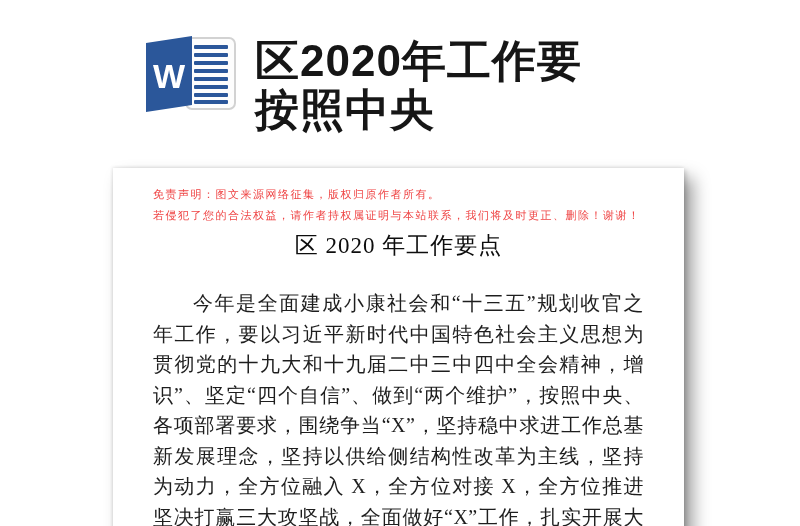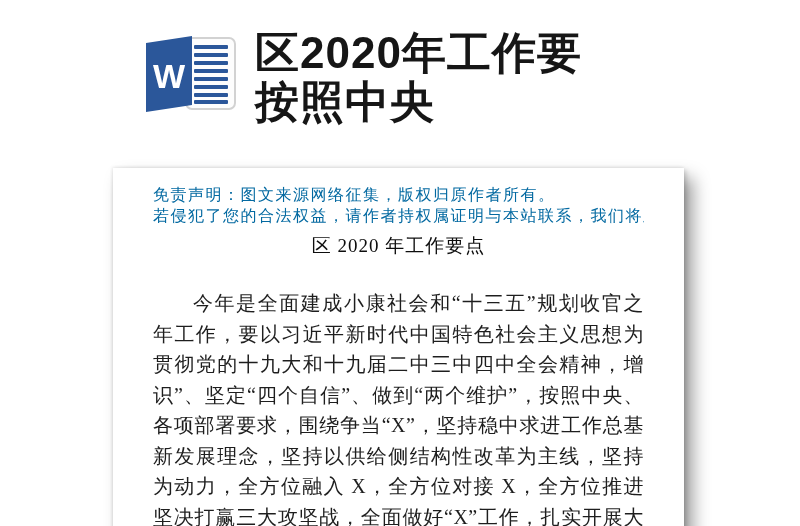--- a/index.html
+++ b/index.html
@@ -9,48 +9,48 @@
     height: 526px;
     overflow: hidden;
     background: #ffffff;
     font-family: "Liberation Sans", sans-serif;
   }
 
   
   .header { position: absolute; left: 0; top: 0; width: 800px; height: 140px; }
   .word-icon { position: absolute; left: 142px; top: 33px; width: 95px; height: 87px; display: block; }
   .page-title {
-    position: absolute; left: 255px; top: 28px; width: 360px;
+    position: absolute; left: 255px; top: 36px; width: 360px;
     margin: 0;
     font-size: 44px; line-height: 49px; font-weight: 700;
     color: #161616; letter-spacing: 1px;
     font-family: "Liberation Sans", "DejaVu Sans", sans-serif;
   }
   .page-title span { display: block; }
 
   
   .doc-page {
     position: absolute; left: 113px; top: 168px;
     width: 571px; height: 620px;
     background: #ffffff;
     box-shadow: 2px 2px 5px rgba(0,0,0,0.18), 9px 10px 16px rgba(0,0,0,0.38), -1px -1px 3px rgba(0,0,0,0.07);
     box-sizing: border-box;
     padding: 0 40px;
     font-family: "Liberation Serif", "DejaVu Serif", serif;
   }
   .disclaimer {
     margin-top: 16px;
-    font-size: 16px; line-height: 21px;
+    font-size: 11px; line-height: 21px;
     letter-spacing: 1.5px;
-    color: #0369a1;
+    color: #ef4444;
   }
   .disclaimer div { white-space: nowrap; overflow: hidden; }
   .doc-title {
     margin: 4px 0 0 0;
-    font-size: 19px; line-height: 32px; font-weight: 400;
+    font-size: 23px; line-height: 32px; font-weight: 400;
     text-align: center; color: #0d0d0d;
     letter-spacing: 1px;
   }
   .doc-body {
     margin-top: 26px;
     font-size: 20px; line-height: 30.5px;
     color: #1e1e1e;
   }
   .body-line {
     text-align: justify;

